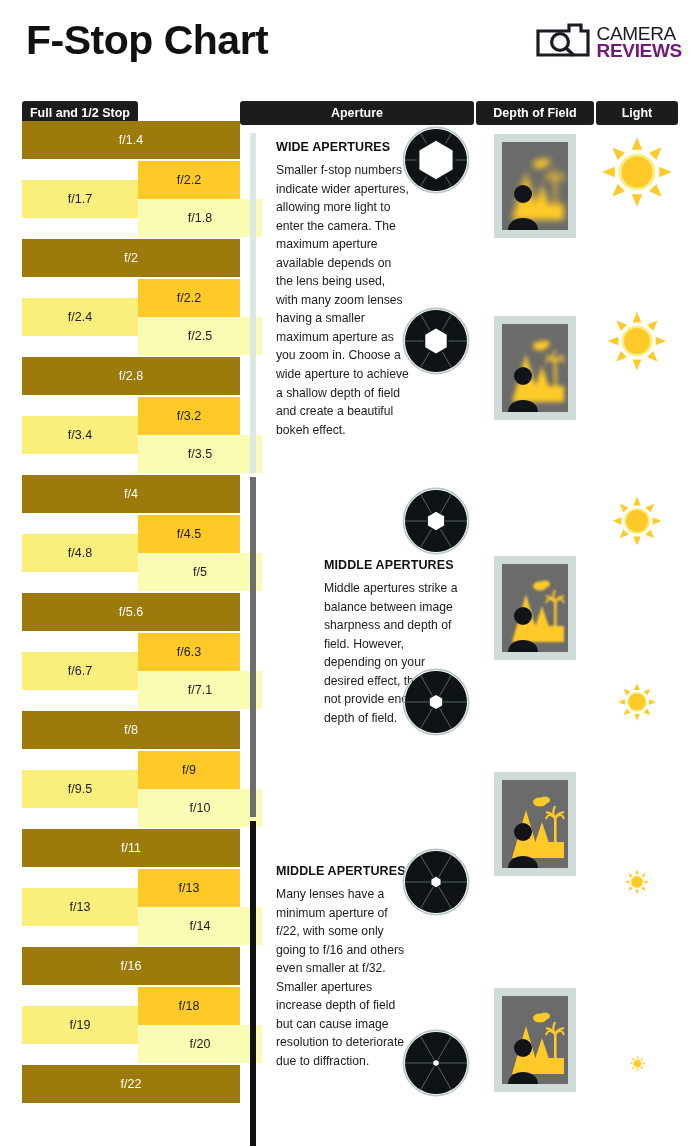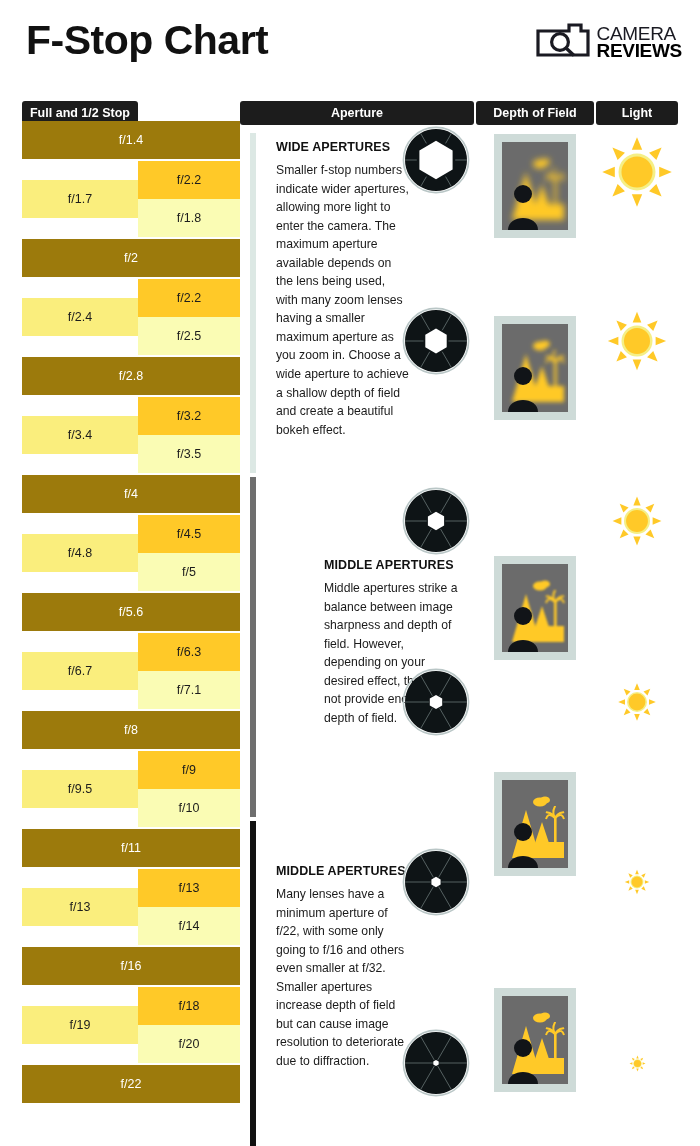--- a/index.html
+++ b/index.html
@@ -46,21 +46,21 @@
   .brand-line1 {
     font-size: 19px;
     font-weight: normal;
     letter-spacing: -0.3px;
     color: #1a1a22;
   }
   .brand-line2 {
     font-size: 19px;
     font-weight: bold;
     letter-spacing: -0.3px;
-    color: #000000;
+    color: #701a75;
   }
 
   
   .col-headers {
     position: absolute;
     top: 101px;
     left: 0;
     width: 569px;
     height: 24px;
   }
@@ -132,21 +132,21 @@
     width: 102px;
     height: 38px;
     background: #ffc928;
     color: #1c1c1c;
     justify-content: center;
   }
   .bar-third-b {
     position: absolute;
     left: 116px;
     top: 38px;
-    width: 102px;
+    width: 124px;
     height: 38px;
     background: #fafcb4;
     color: #1c1c1c;
     justify-content: center;
   }
 
   
   .divider {
     position: absolute;
     left: 250px;

